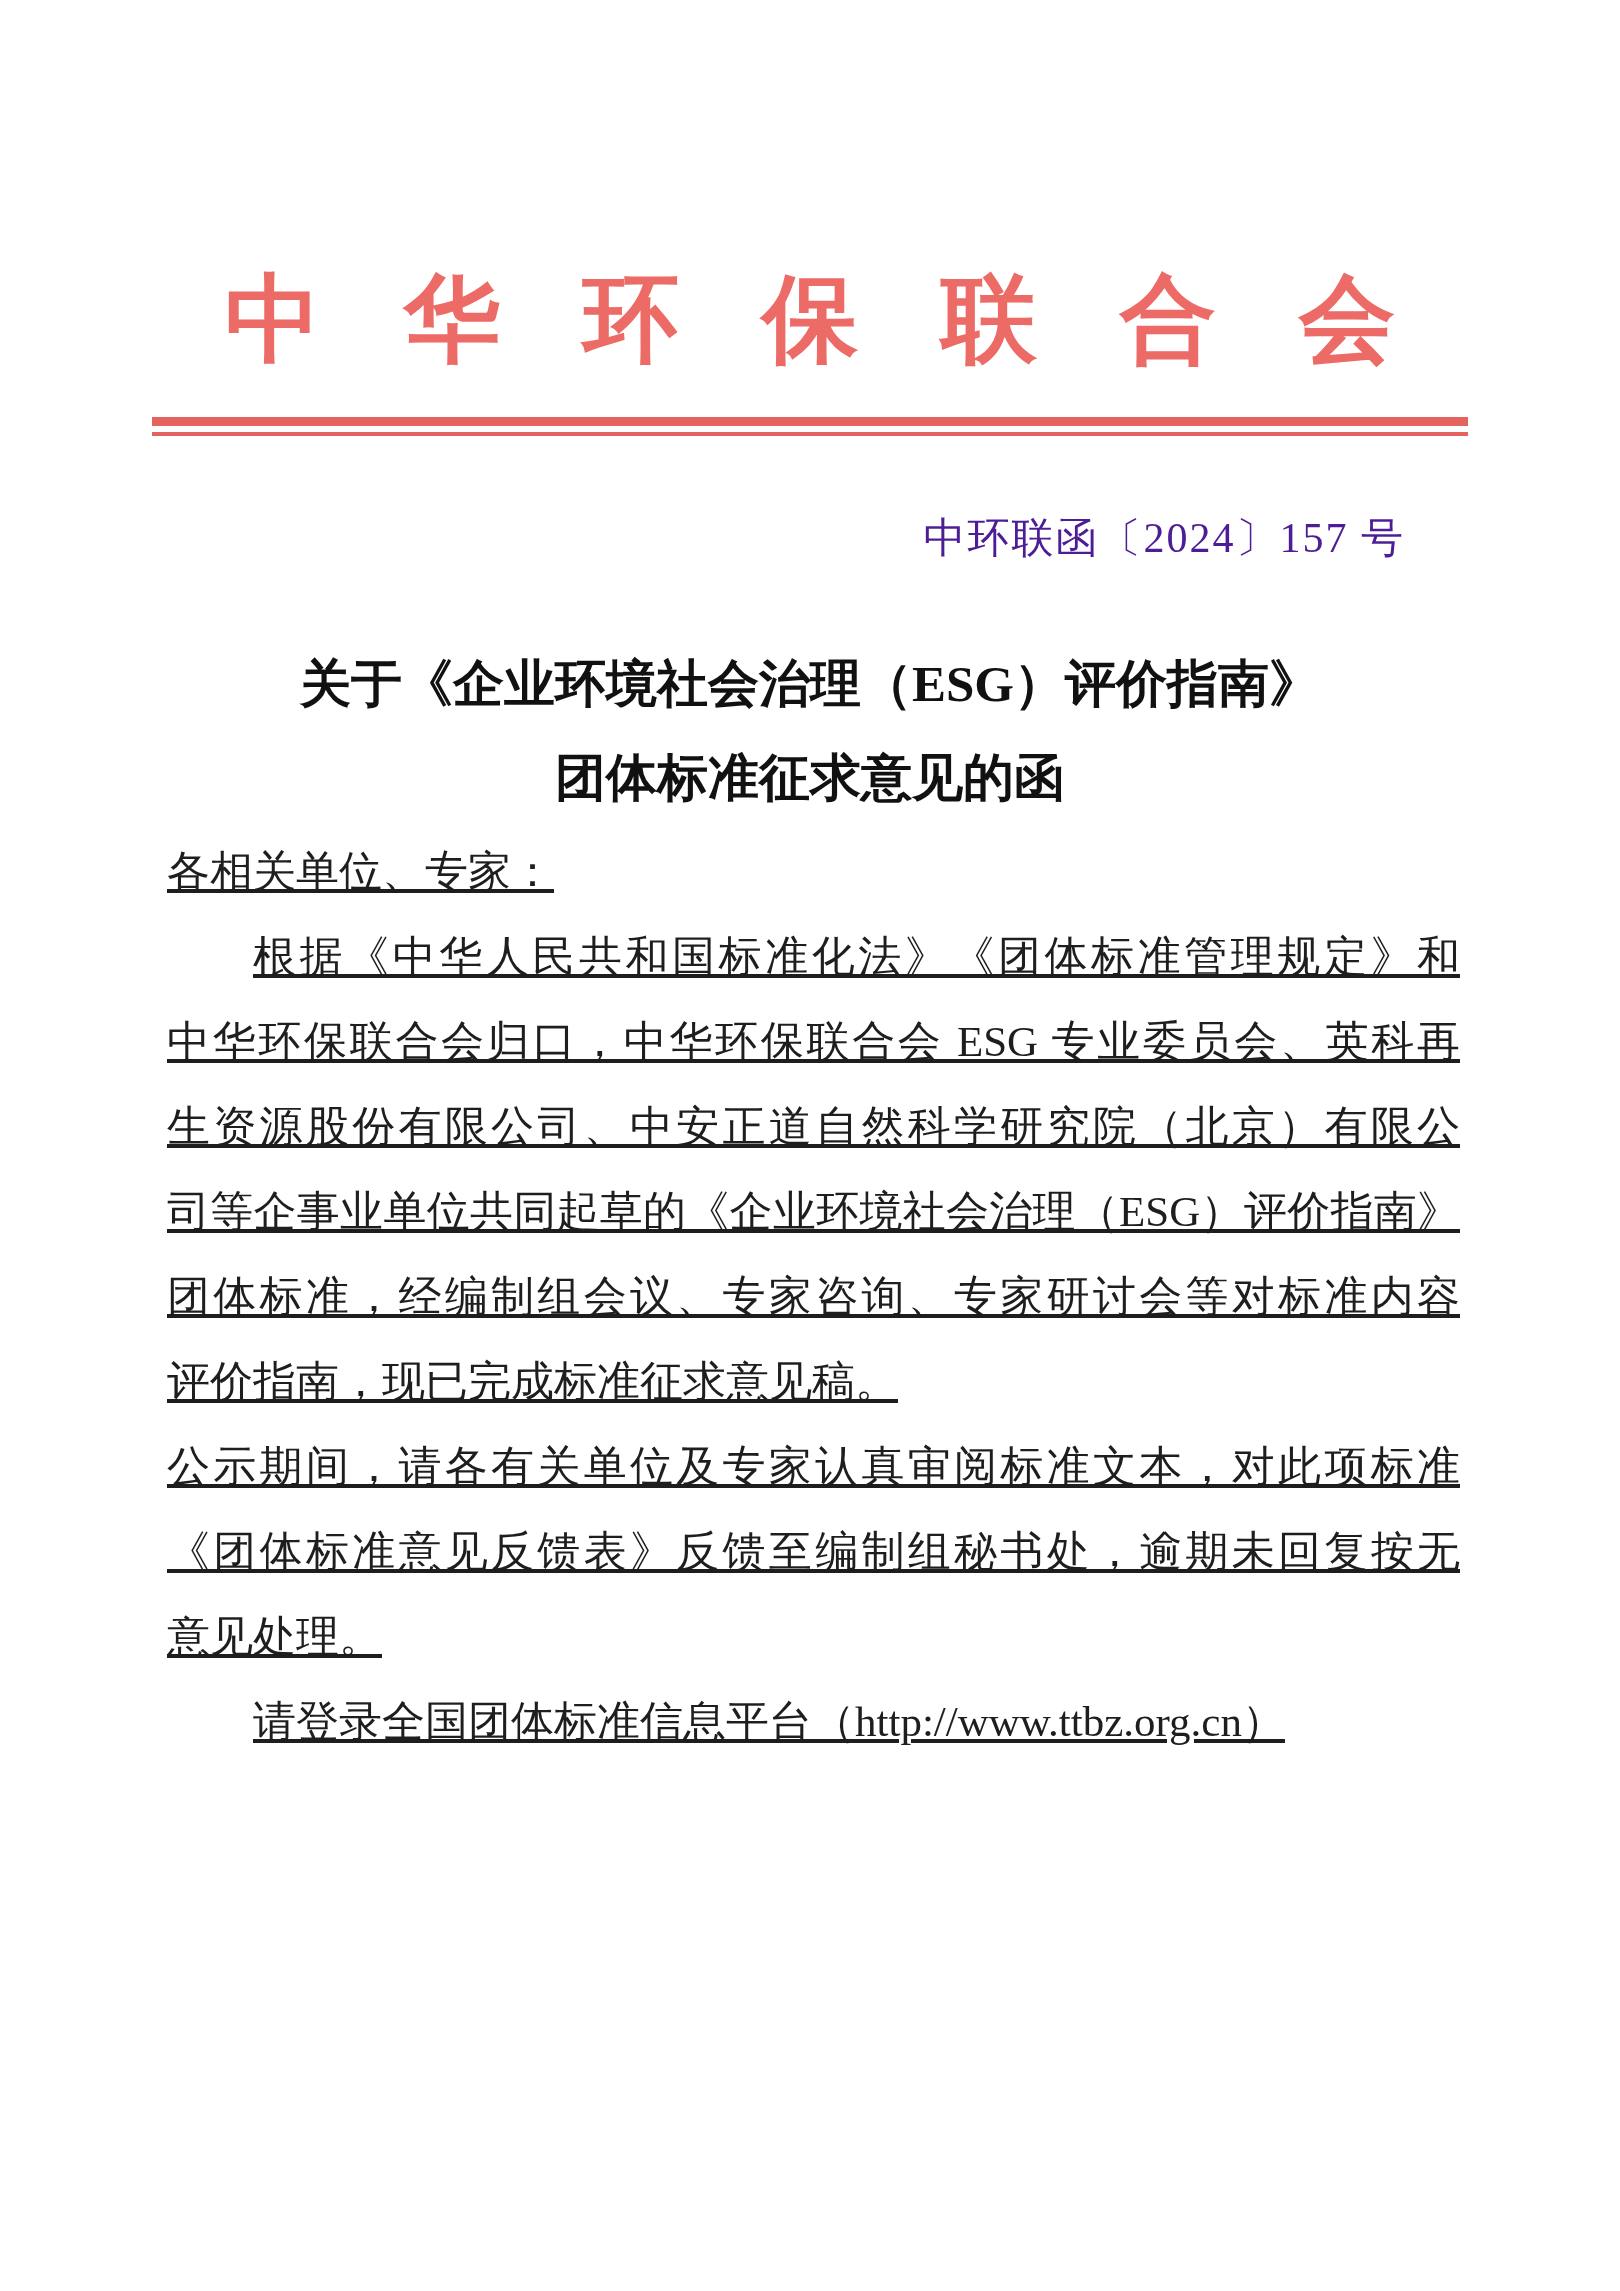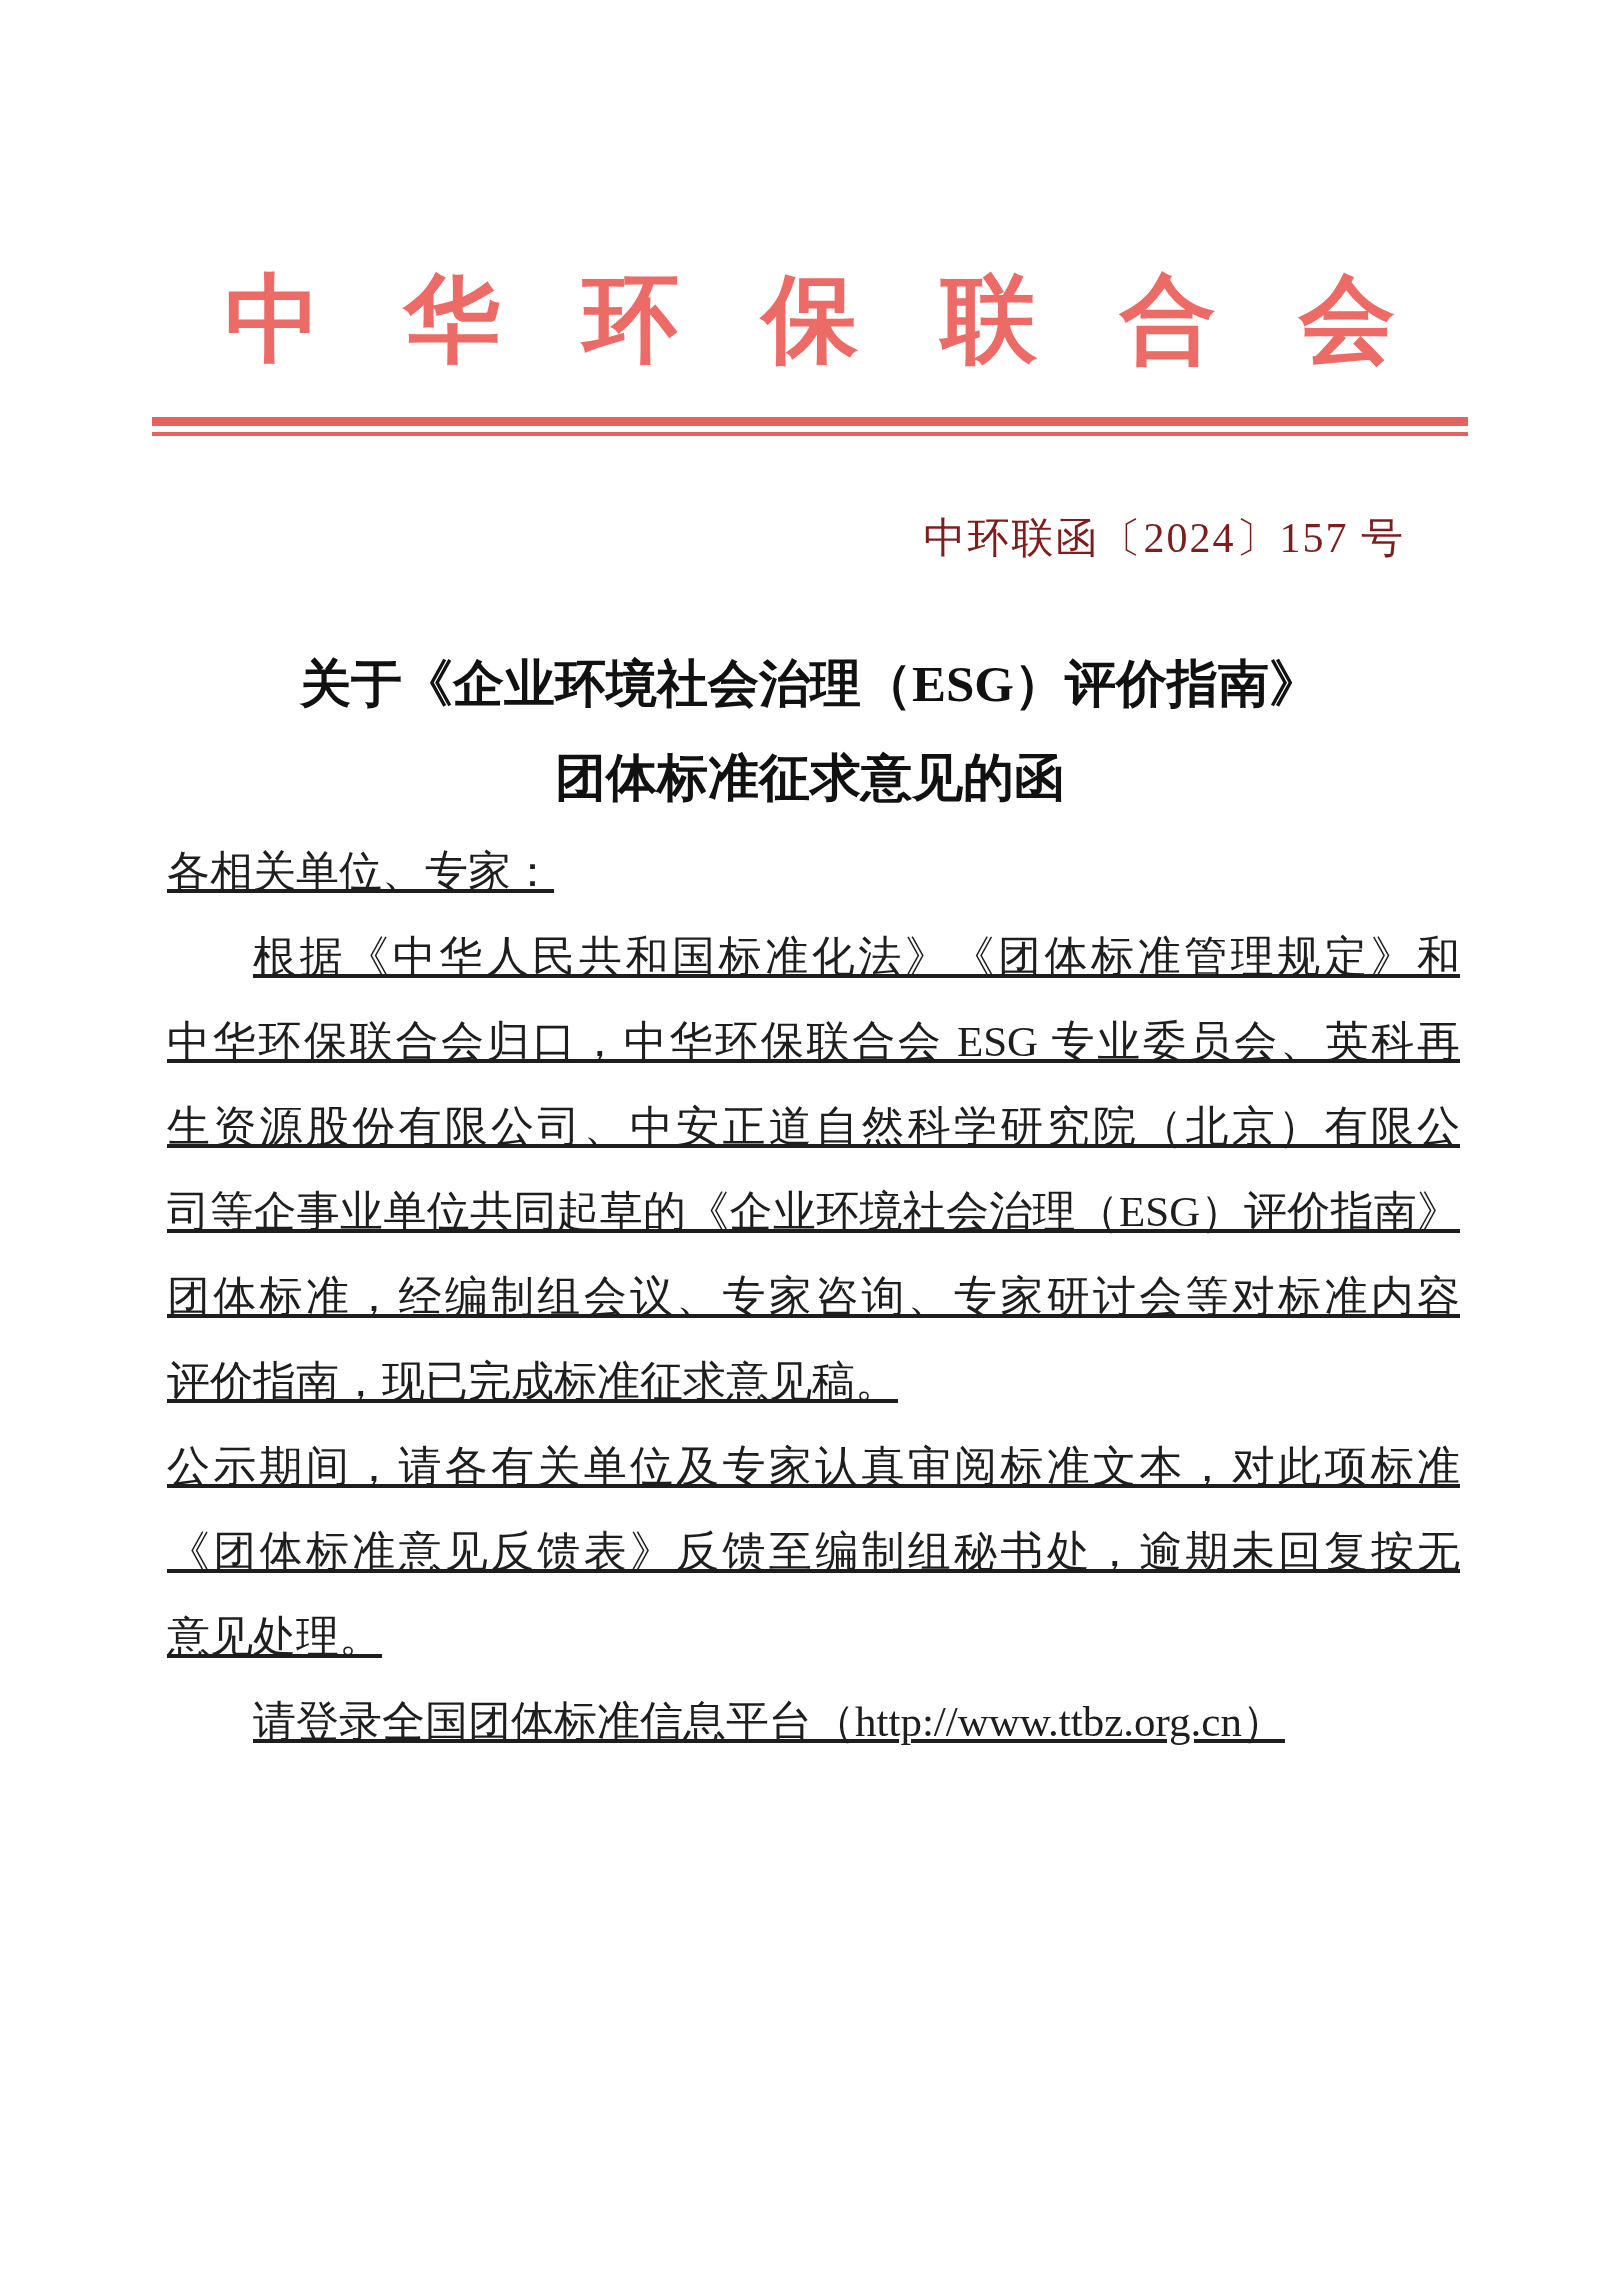--- a/index.html
+++ b/index.html
@@ -33,21 +33,21 @@
     background: #e4635f;
   }
   .rule-thick { top: 417px; height: 8.8px; }
   .rule-thin  { top: 432px; height: 3.9px; }
   .doc-number {
     position: absolute;
     top: 508px;
     right: 215px;
     font-size: 42px;
     line-height: 61px;
-    color: #7f1d1d;
+    color: #4c1d95;
     letter-spacing: 2px;
   }
   .doc-title {
     position: absolute;
     top: 637px;
     left: 0;
     right: 0;
     text-align: center;
     font-size: 51px;
     font-weight: bold;

